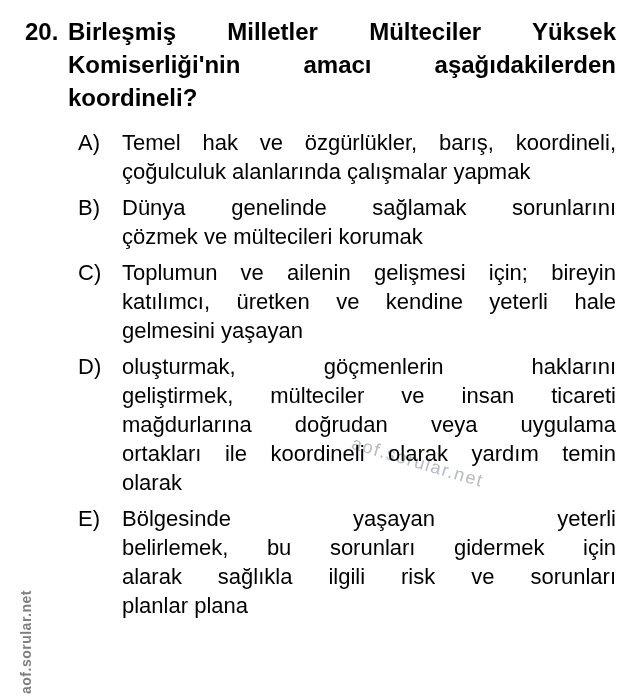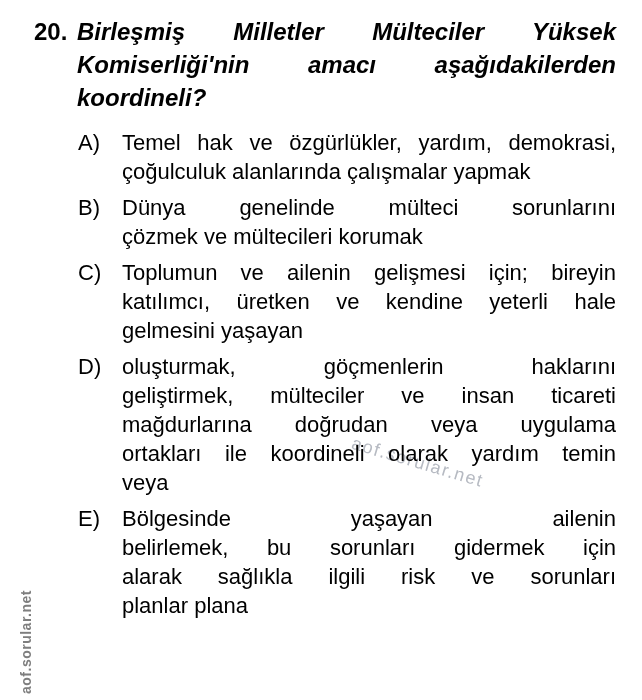--- a/index.html
+++ b/index.html
@@ -23,26 +23,24 @@
     width: 591px;
     display: flex;
     z-index: 1;
     font-weight: bold;
     font-size: 24px;
     line-height: 33px;
   }
   .q-number {
     width: 43px;
     flex: 0 0 43px;
-    margin-left: 9px;
   }
   .q-lines {
     flex: 1 1 auto;
     min-width: 0;
-    font-style: italic;
   }
   
   .options {
     position: absolute;
     left: 78px;
     top: 128px;
     width: 538px;
     z-index: 1;
     font-size: 22px;
     line-height: 29px;
@@ -107,56 +105,56 @@
       <div class="tline">Komiserliği'nin amacı aşağıdakilerden</div>
       <div class="tline tlast">koordineli?</div>
     </div>
 </div>
 
 <div class="options">
 
   <div class="option">
     <div class="opt-letter">A)</div>
     <div class="opt-lines">
-        <div class="tline">Temel hak ve özgürlükler, yardım, demokrasi,</div>
+        <div class="tline">Temel hak ve özgürlükler, barış, koordineli,</div>
         <div class="tline tlast">çoğulculuk alanlarında çalışmalar yapmak</div>
       </div>
   </div>
 
   <div class="option">
     <div class="opt-letter">B)</div>
     <div class="opt-lines">
-        <div class="tline">Dünya genelinde mülteci sorunlarını</div>
+        <div class="tline">Dünya genelinde sağlamak sorunlarını</div>
         <div class="tline tlast">çözmek ve mültecileri korumak</div>
       </div>
   </div>
 
   <div class="option">
     <div class="opt-letter">C)</div>
     <div class="opt-lines">
         <div class="tline">Toplumun&nbsp;ve ailenin gelişmesi için; bireyin</div>
         <div class="tline">katılımcı,&nbsp;üretken ve kendine yeterli hale</div>
         <div class="tline tlast">gelmesini yaşayan</div>
       </div>
   </div>
 
   <div class="option">
     <div class="opt-letter">D)</div>
     <div class="opt-lines">
         <div class="tline">oluşturmak, göçmenlerin&nbsp;haklarını</div>
         <div class="tline">geliştirmek, mülteciler ve insan ticareti</div>
         <div class="tline">mağdurlarına&nbsp;doğrudan veya uygulama</div>
         <div class="tline">ortakları ile koordineli&nbsp;olarak yardım temin</div>
-        <div class="tline tlast">veya</div>
+        <div class="tline tlast">olarak</div>
       </div>
   </div>
 
   <div class="option">
     <div class="opt-letter">E)</div>
     <div class="opt-lines">
-        <div class="tline">Bölgesinde yaşayan ailenin</div>
+        <div class="tline">Bölgesinde yaşayan yeterli</div>
         <div class="tline">belirlemek, bu sorunları gidermek için</div>
         <div class="tline">alarak sağlıkla&nbsp;ilgili risk ve sorunları</div>
         <div class="tline tlast">planlar plana</div>
       </div>
   </div>
 
 </div>
 
 </body></html>

